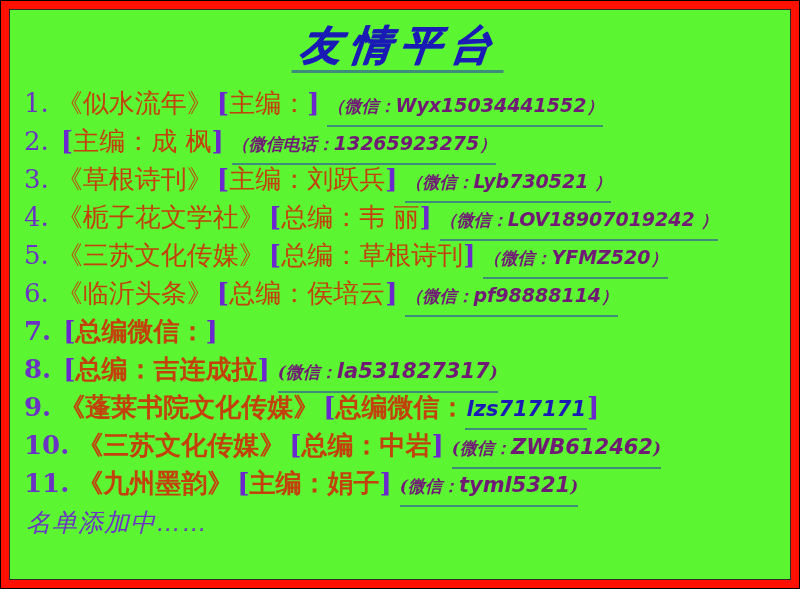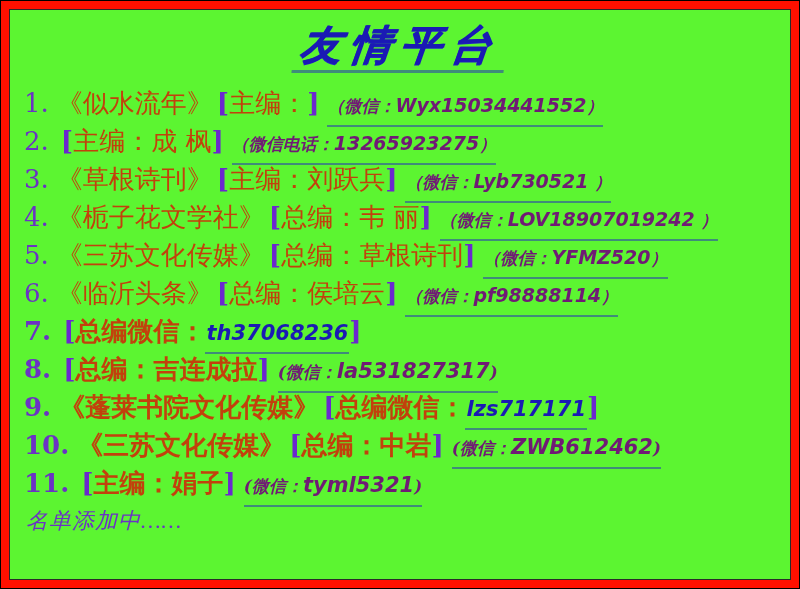--- a/index.html
+++ b/index.html
@@ -116,22 +116,22 @@
     font-style: italic;
     font-family: "DejaVu Sans", "Liberation Sans", sans-serif;
     border-bottom: 2px solid #3f8c7a;
     padding: 0 1px;
   }
 
   
   .footer-note {
     margin: 4px 0 0 16px;
     color: #6b33c4;
-    font-family: Liberation Serif, serif;
-    font-size: 22px;
+    font-family: Liberation Sans, sans-serif;
+    font-size: 25px;
     font-style: italic;
     letter-spacing: 1px;
   }
 </style>
 </head>
 <body>
 
 <div id="poster">
   <div id="canvas">
 
@@ -203,21 +203,20 @@
           <span class="main">侯培云</span>
           <span class="brk">]</span>
           <span class="contact u"><span class="lbl">（</span><span class="lbl">微信：</span><span>pf98888114</span><span class="lbl">）</span></span>
         </div>
         <div class="row heavy">
           <span class="num">7.</span>
           <span class="gap-sm"></span>
           <span class="gap-sm"></span>
           <span class="brk">[</span>
           <span class="main">总编微信：</span>
-          <span class="inline-id">th37068236</span>
           <span class="brk">]</span>
         </div>
         <div class="row heavy">
           <span class="num">8.</span>
           <span class="gap-sm"></span>
           <span class="gap-sm"></span>
           <span class="brk">[</span>
           <span class="main">总编：</span>
           <span class="main">吉连成拉</span>
           <span class="brk">]</span>
@@ -240,20 +239,21 @@
           <span class="gap-sm"></span>
           <span class="brk">[</span>
           <span class="main">总编：</span>
           <span class="main">中岩</span>
           <span class="brk">]</span>
           <span class="contact u big"><span class="lbl">(</span><span class="lbl">微信：</span><span>ZWB612462</span><span class="lbl">)</span></span>
         </div>
         <div class="row heavy">
           <span class="num">11.</span>
           <span class="gap-sm"></span>
+          <span class="main">《九州墨韵》</span>
           <span class="gap-sm"></span>
           <span class="brk">[</span>
           <span class="main">主编：</span>
           <span class="main">娟子</span>
           <span class="brk">]</span>
           <span class="contact u big"><span class="lbl">(</span><span class="lbl">微信：</span><span>tyml5321</span><span class="lbl">)</span></span>
         </div>
       </div>
 
     <div class="footer-note">名单添加中……</div>

